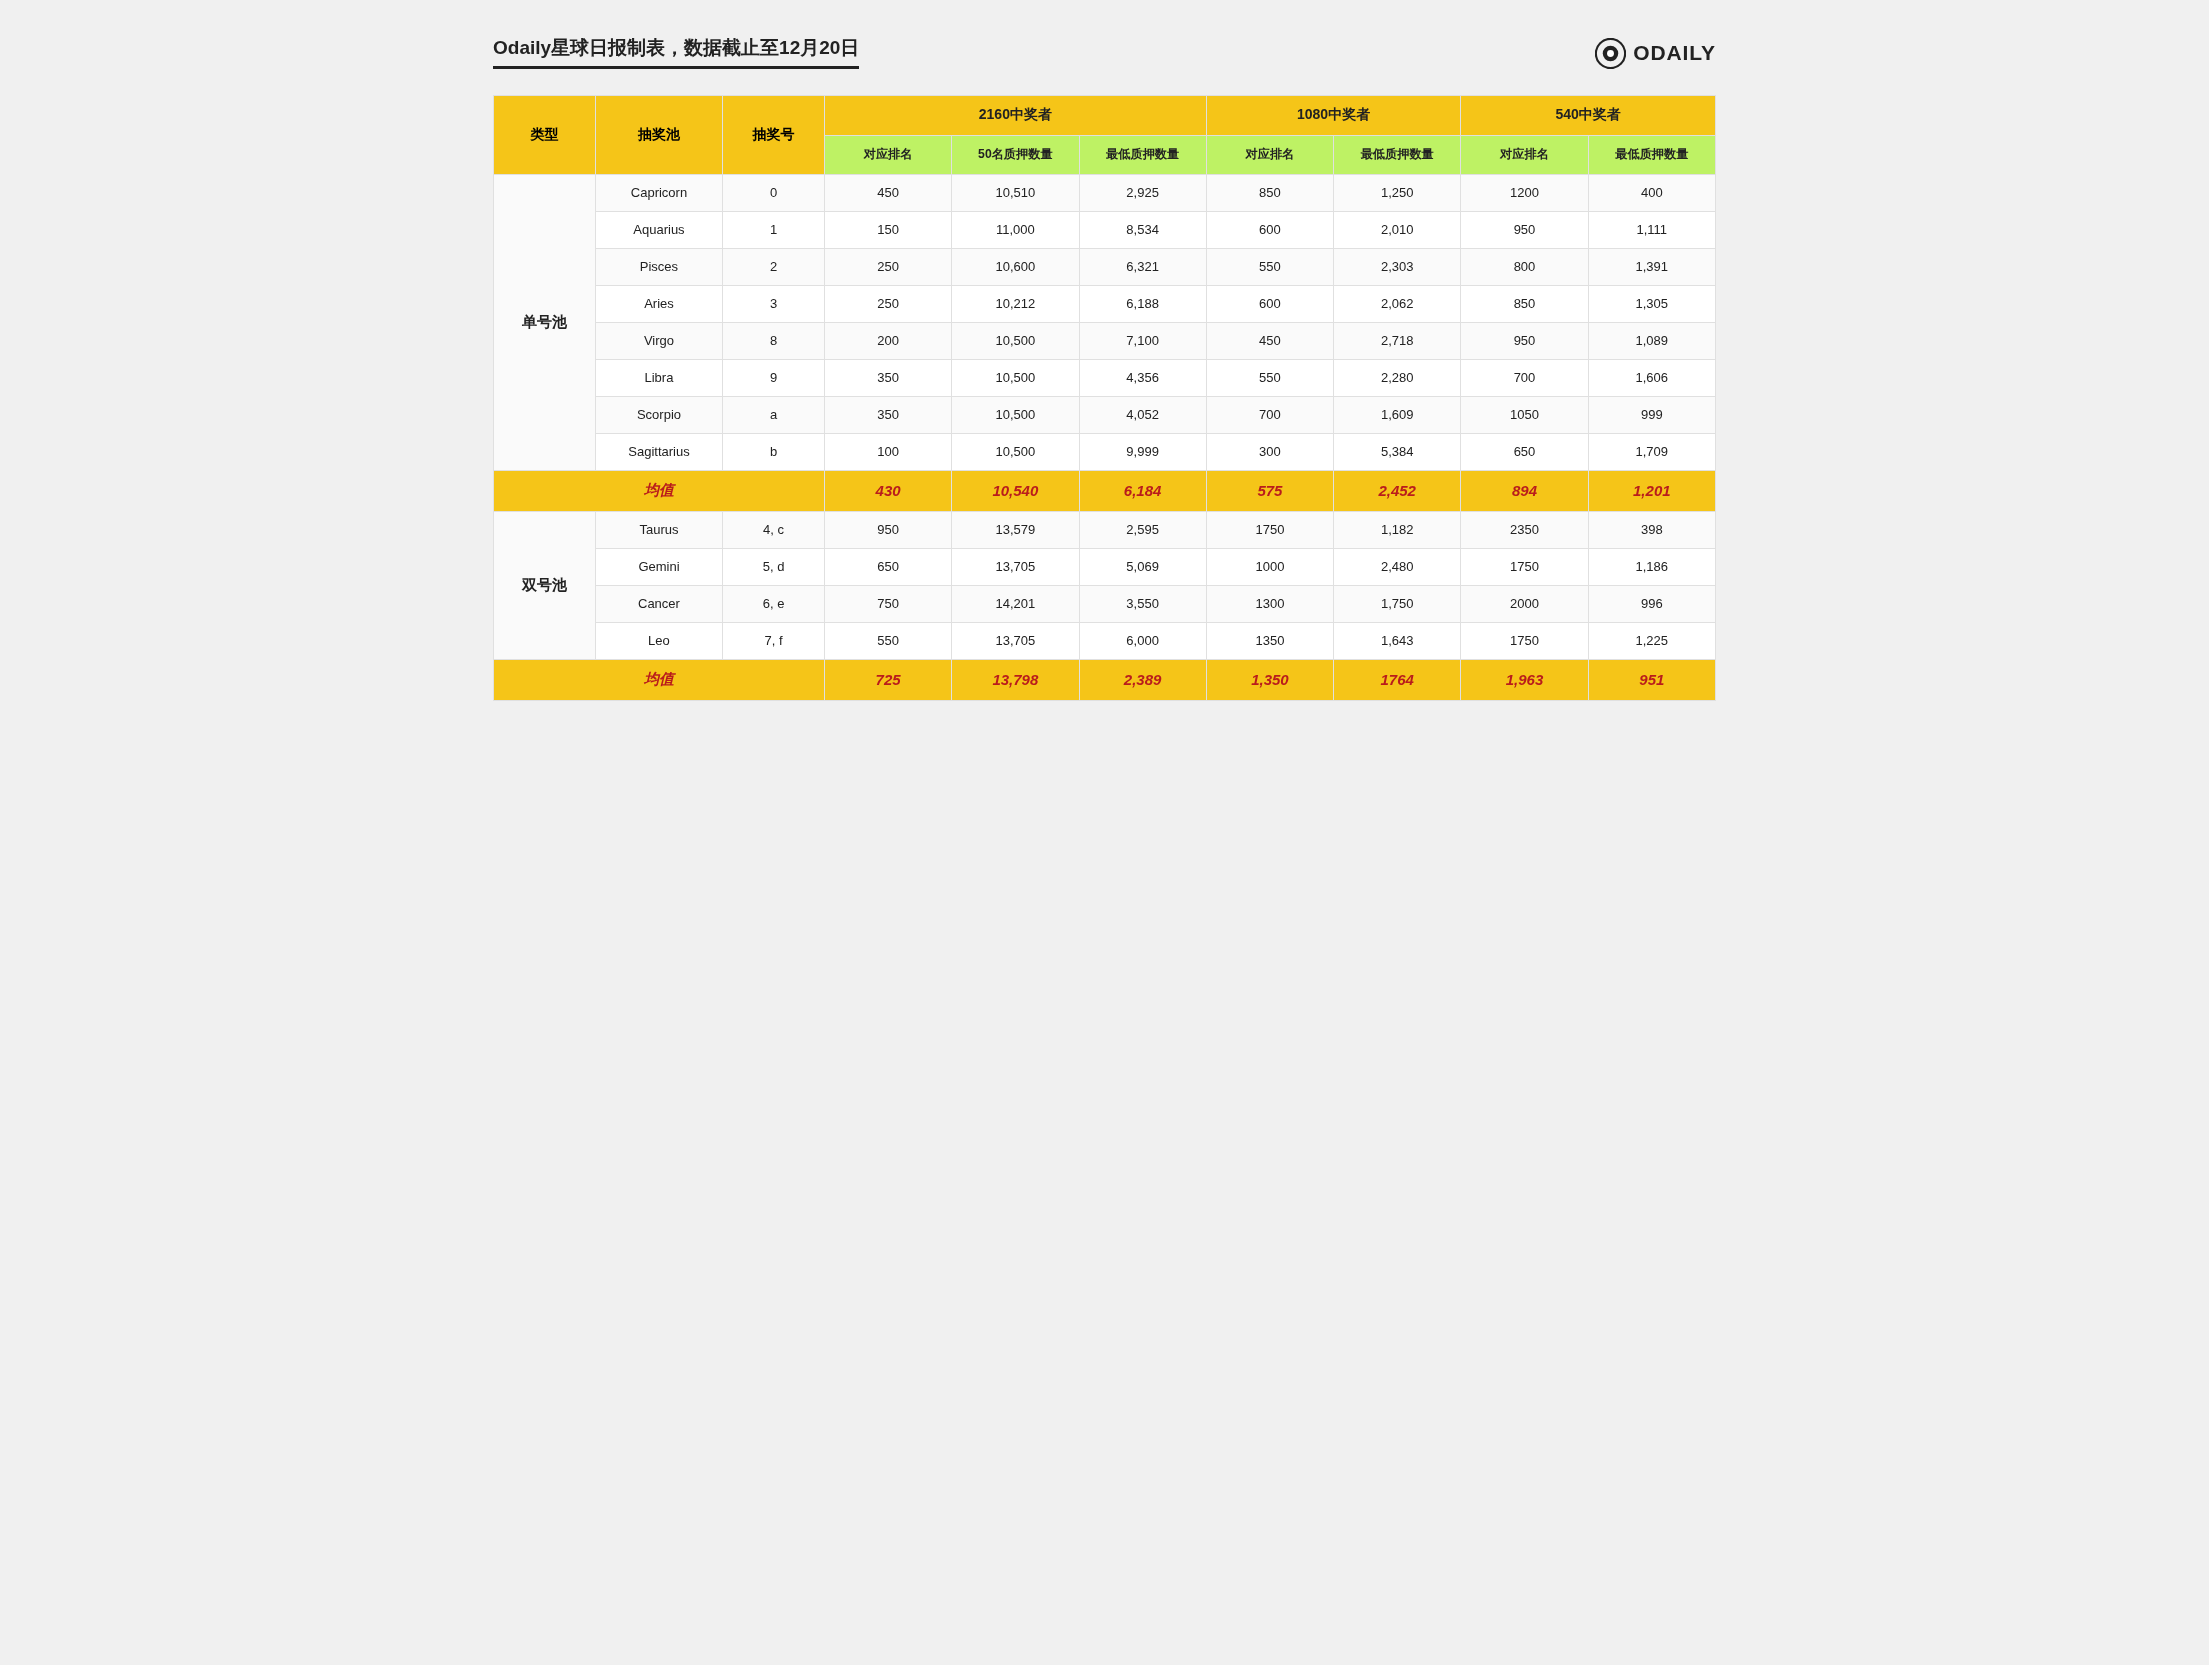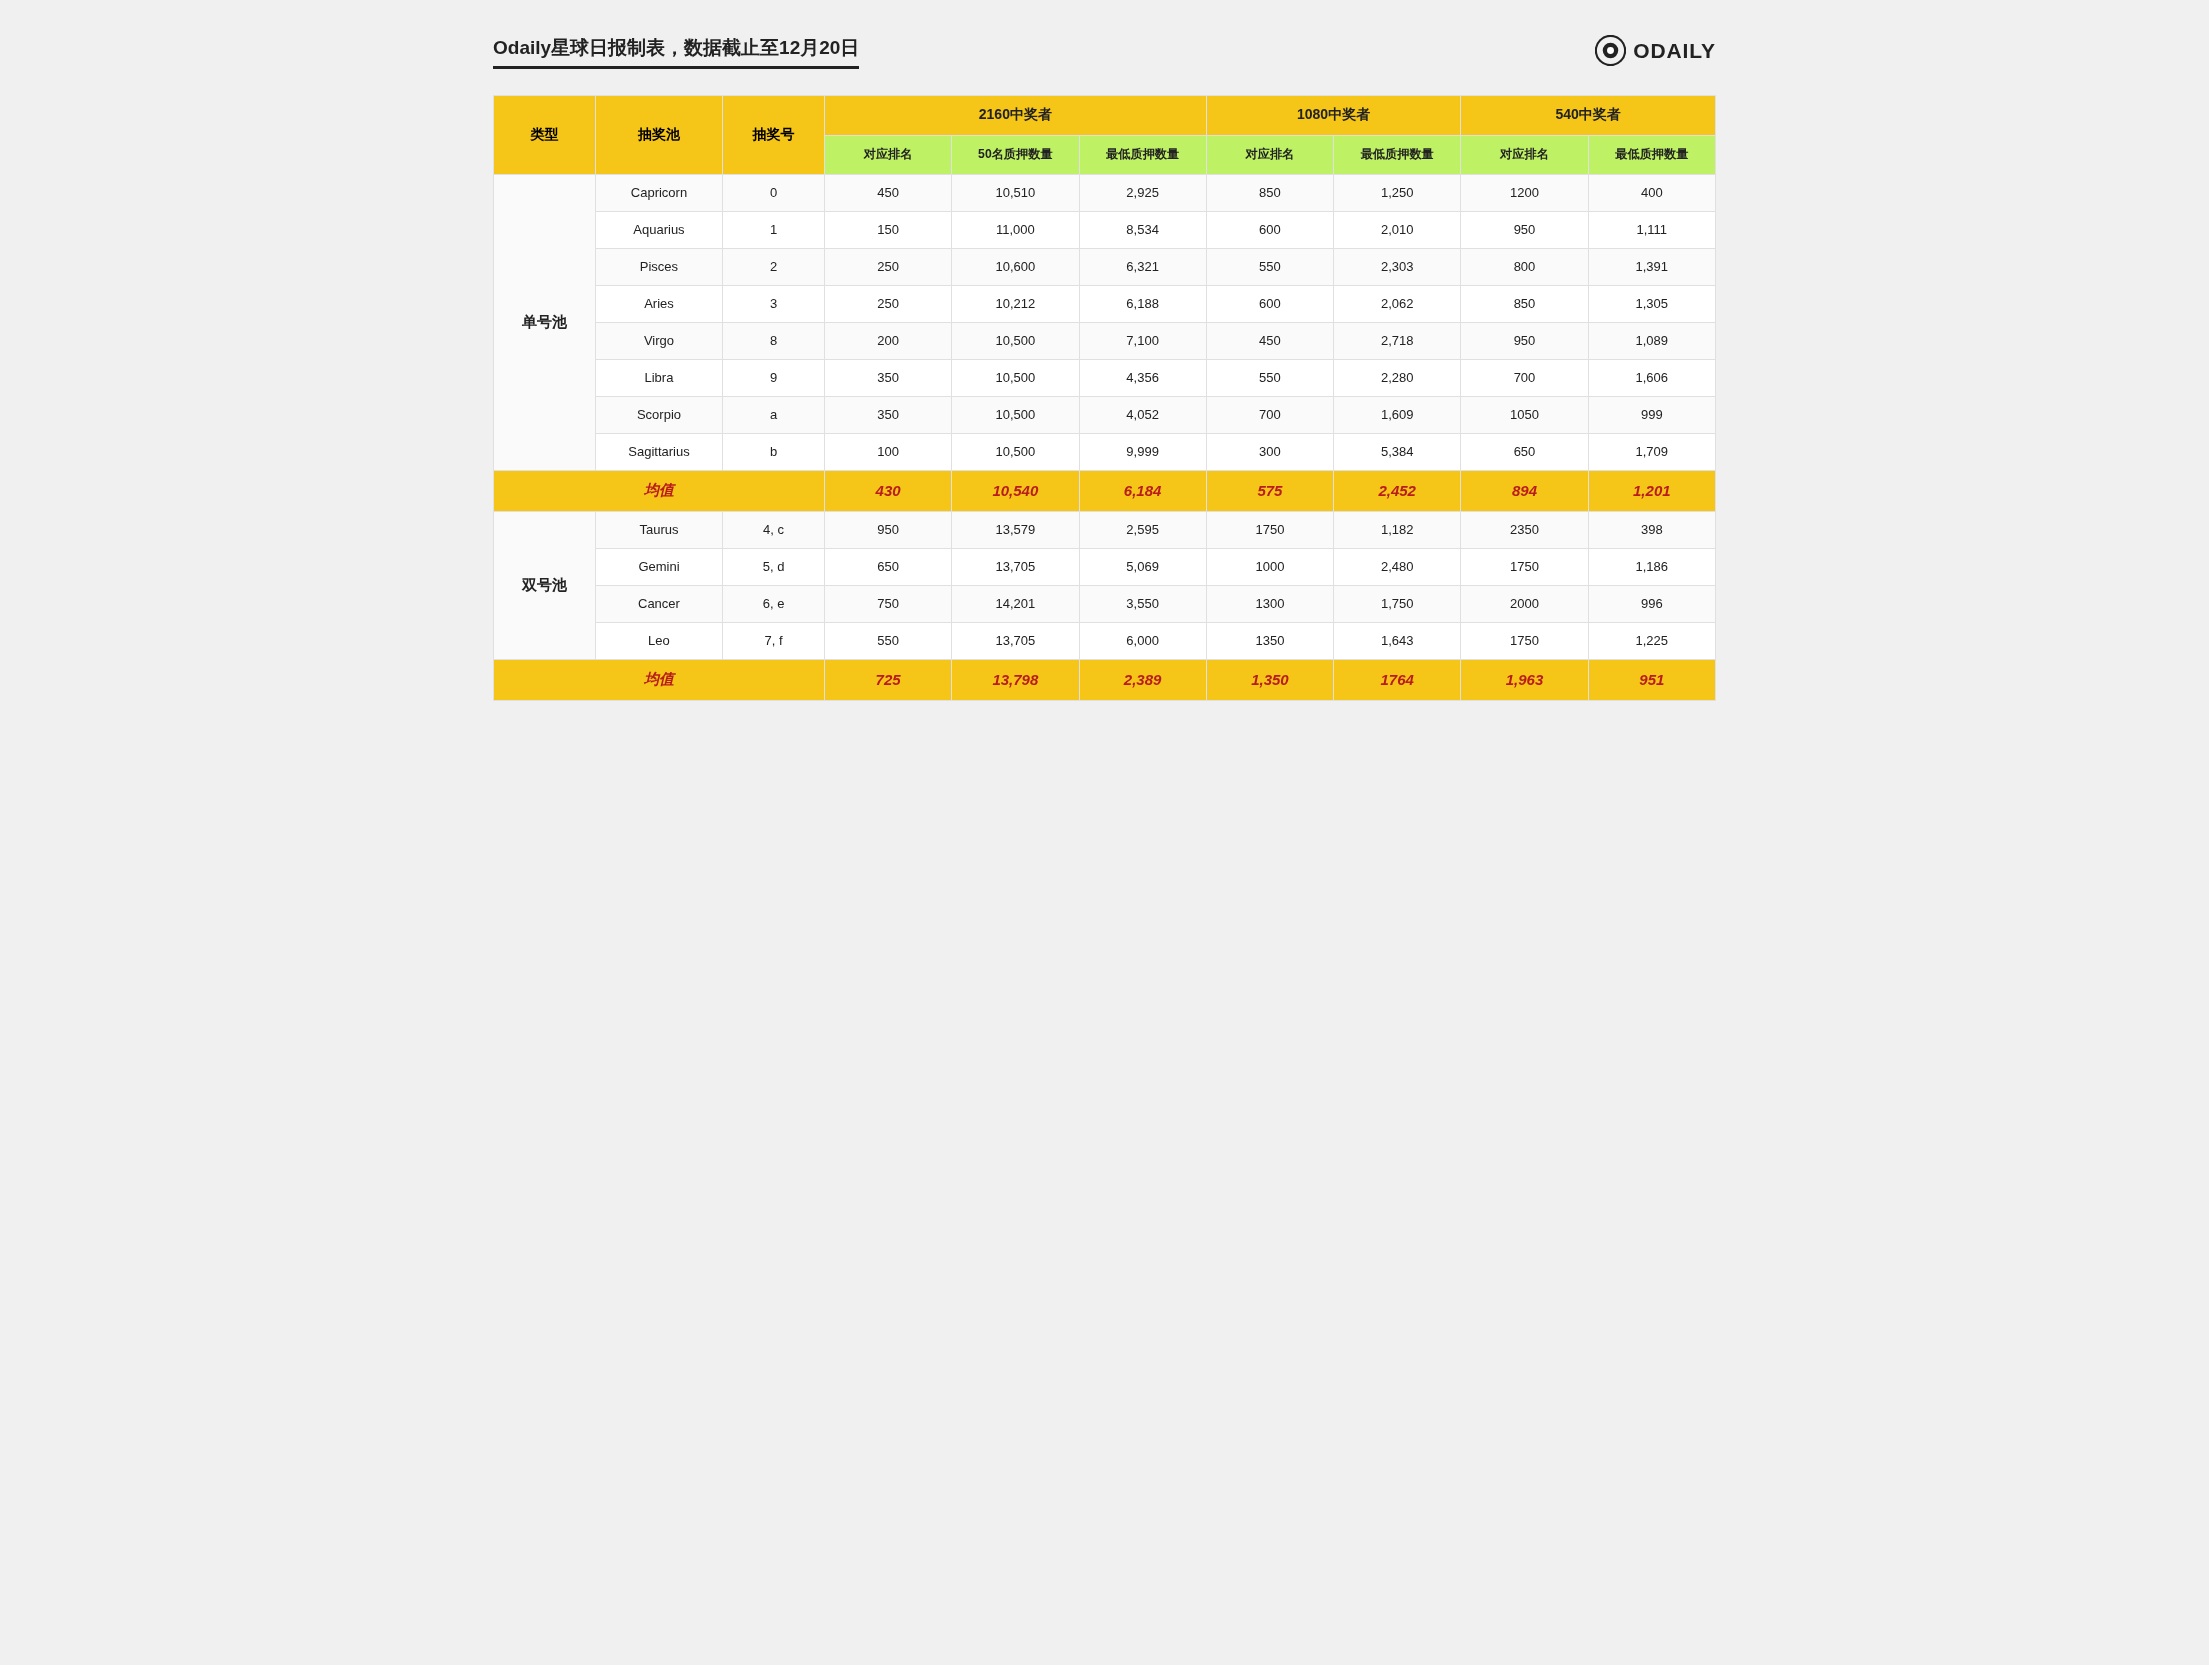--- a/index.html
+++ b/index.html
@@ -10,21 +10,21 @@
       min-width: 1048px;
     }
     .page-wrapper {
       background: #f0f0f0;
       max-width: 1223px;
       margin: 0 auto;
     }
     .header {
       display: flex;
       justify-content: space-between;
-      align-items: flex-start;
+      align-items: flex-end;
       margin-bottom: 26px;
     }
     .header-title-block {}
     .header-title {
       font-size: 19px;
       font-weight: 600;
       color: #222;
       margin-bottom: 5.2px;
     }
     .header-underline {

